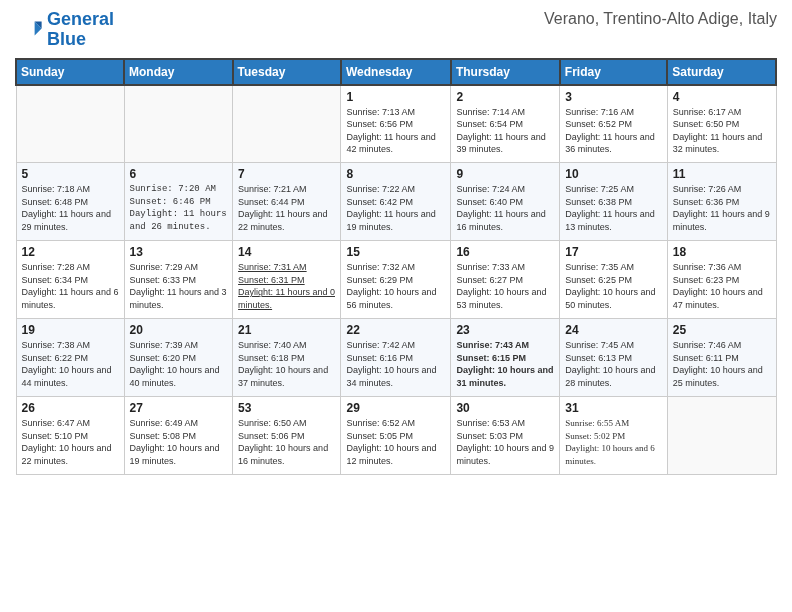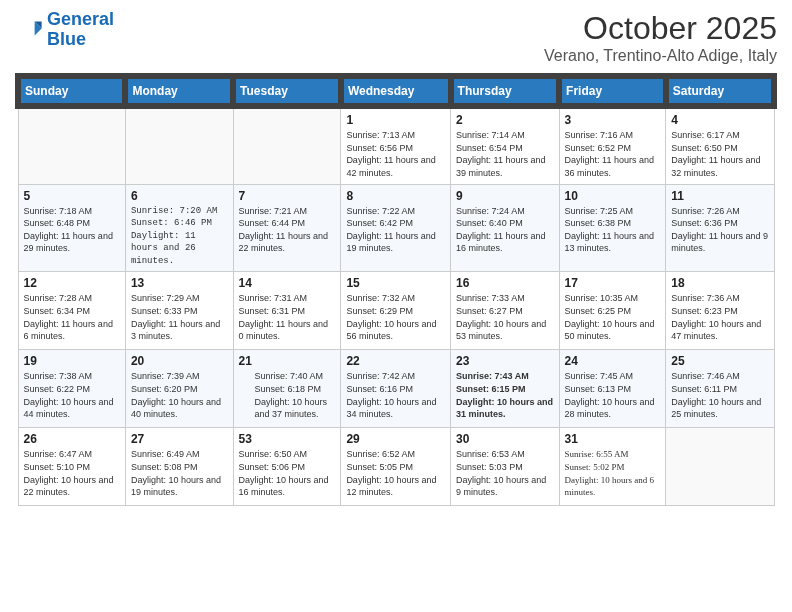--- a/index.html
+++ b/index.html
@@ -54,21 +54,21 @@
       border-collapse: collapse;
       border: 1px solid #ccc;
     }
     .calendar th {
       background: #2a7abf;
       color: #fff;
       font-size: 12px;
       font-weight: bold;
       padding: 5px 4px;
       text-align: left;
-      border: 6px solid #404040;
+      border: 2px solid #404040;
     }
     .calendar td {
       width: 113px;
       vertical-align: top;
       padding: 4px 5px;
       border: 1px solid #ccc;
       font-size: 9.5px;
       color: #333;
       height: 78px;
       background: #fff;
@@ -100,21 +100,20 @@
       <svg class="logo-icon" viewBox="0 0 40 40">
         <polygon points="28,8 38,18 28,28" fill="#2a7abf"></polygon>
         <polygon points="28,8 38,8 38,18" fill="#1a5a9f"></polygon>
       </svg>
       <div class="logo-text">
         <div><span class="blue">General</span></div>
         <div><span class="blue">Blue</span></div>
       </div>
     </div>
     <div class="title-block">
-      <div class="month-title">October 2025</div>
       <div class="subtitle">Verano, Trentino-Alto Adige, Italy</div>
     </div>
   </div>
 
   <table class="calendar">
     <thead>
       <tr>
       <th>Sunday</th>
           <th>Monday</th>
           <th>Tuesday</th>
@@ -206,39 +205,39 @@
 Daylight: 11 hours and 6 minutes.</div>
           </td>
           <td>
             <div class="day-number">13</div>
             <div class="day-info" style="white-space: pre-line;">Sunrise: 7:29 AM
 Sunset: 6:33 PM
 Daylight: 11 hours and 3 minutes.</div>
           </td>
           <td>
             <div class="day-number">14</div>
-            <div class="day-info" style="white-space: pre-line;">Sunrise: 7:31 AM
+            <div class="day-info" style="white-space: pre-line; text-decoration: underline;">Sunrise: 7:31 AM
 Sunset: 6:31 PM
 Daylight: 11 hours and 0 minutes.</div>
           </td>
           <td>
             <div class="day-number">15</div>
             <div class="day-info" style="white-space: pre-line;">Sunrise: 7:32 AM
 Sunset: 6:29 PM
 Daylight: 10 hours and 56 minutes.</div>
           </td>
           <td>
             <div class="day-number">16</div>
             <div class="day-info" style="white-space: pre-line;">Sunrise: 7:33 AM
 Sunset: 6:27 PM
 Daylight: 10 hours and 53 minutes.</div>
           </td>
           <td>
             <div class="day-number">17</div>
-            <div class="day-info" style="white-space: pre-line;">Sunrise: 10:35 AM
+            <div class="day-info" style="white-space: pre-line;">Sunrise: 7:35 AM
 Sunset: 6:25 PM
 Daylight: 10 hours and 50 minutes.</div>
           </td>
           <td>
             <div class="day-number">18</div>
             <div class="day-info" style="white-space: pre-line;">Sunrise: 7:36 AM
 Sunset: 6:23 PM
 Daylight: 10 hours and 47 minutes.</div>
           </td>
         </tr>
@@ -250,21 +249,21 @@
 Daylight: 10 hours and 44 minutes.</div>
           </td>
           <td>
             <div class="day-number">20</div>
             <div class="day-info" style="white-space: pre-line;">Sunrise: 7:39 AM
 Sunset: 6:20 PM
 Daylight: 10 hours and 40 minutes.</div>
           </td>
           <td>
             <div class="day-number">21</div>
-            <div class="day-info" style="white-space: pre-line; margin-left: 16px;">Sunrise: 7:40 AM
+            <div class="day-info" style="white-space: pre-line;">Sunrise: 7:40 AM
 Sunset: 6:18 PM
 Daylight: 10 hours and 37 minutes.</div>
           </td>
           <td>
             <div class="day-number">22</div>
             <div class="day-info" style="white-space: pre-line;">Sunrise: 7:42 AM
 Sunset: 6:16 PM
 Daylight: 10 hours and 34 minutes.</div>
           </td>
           <td>

